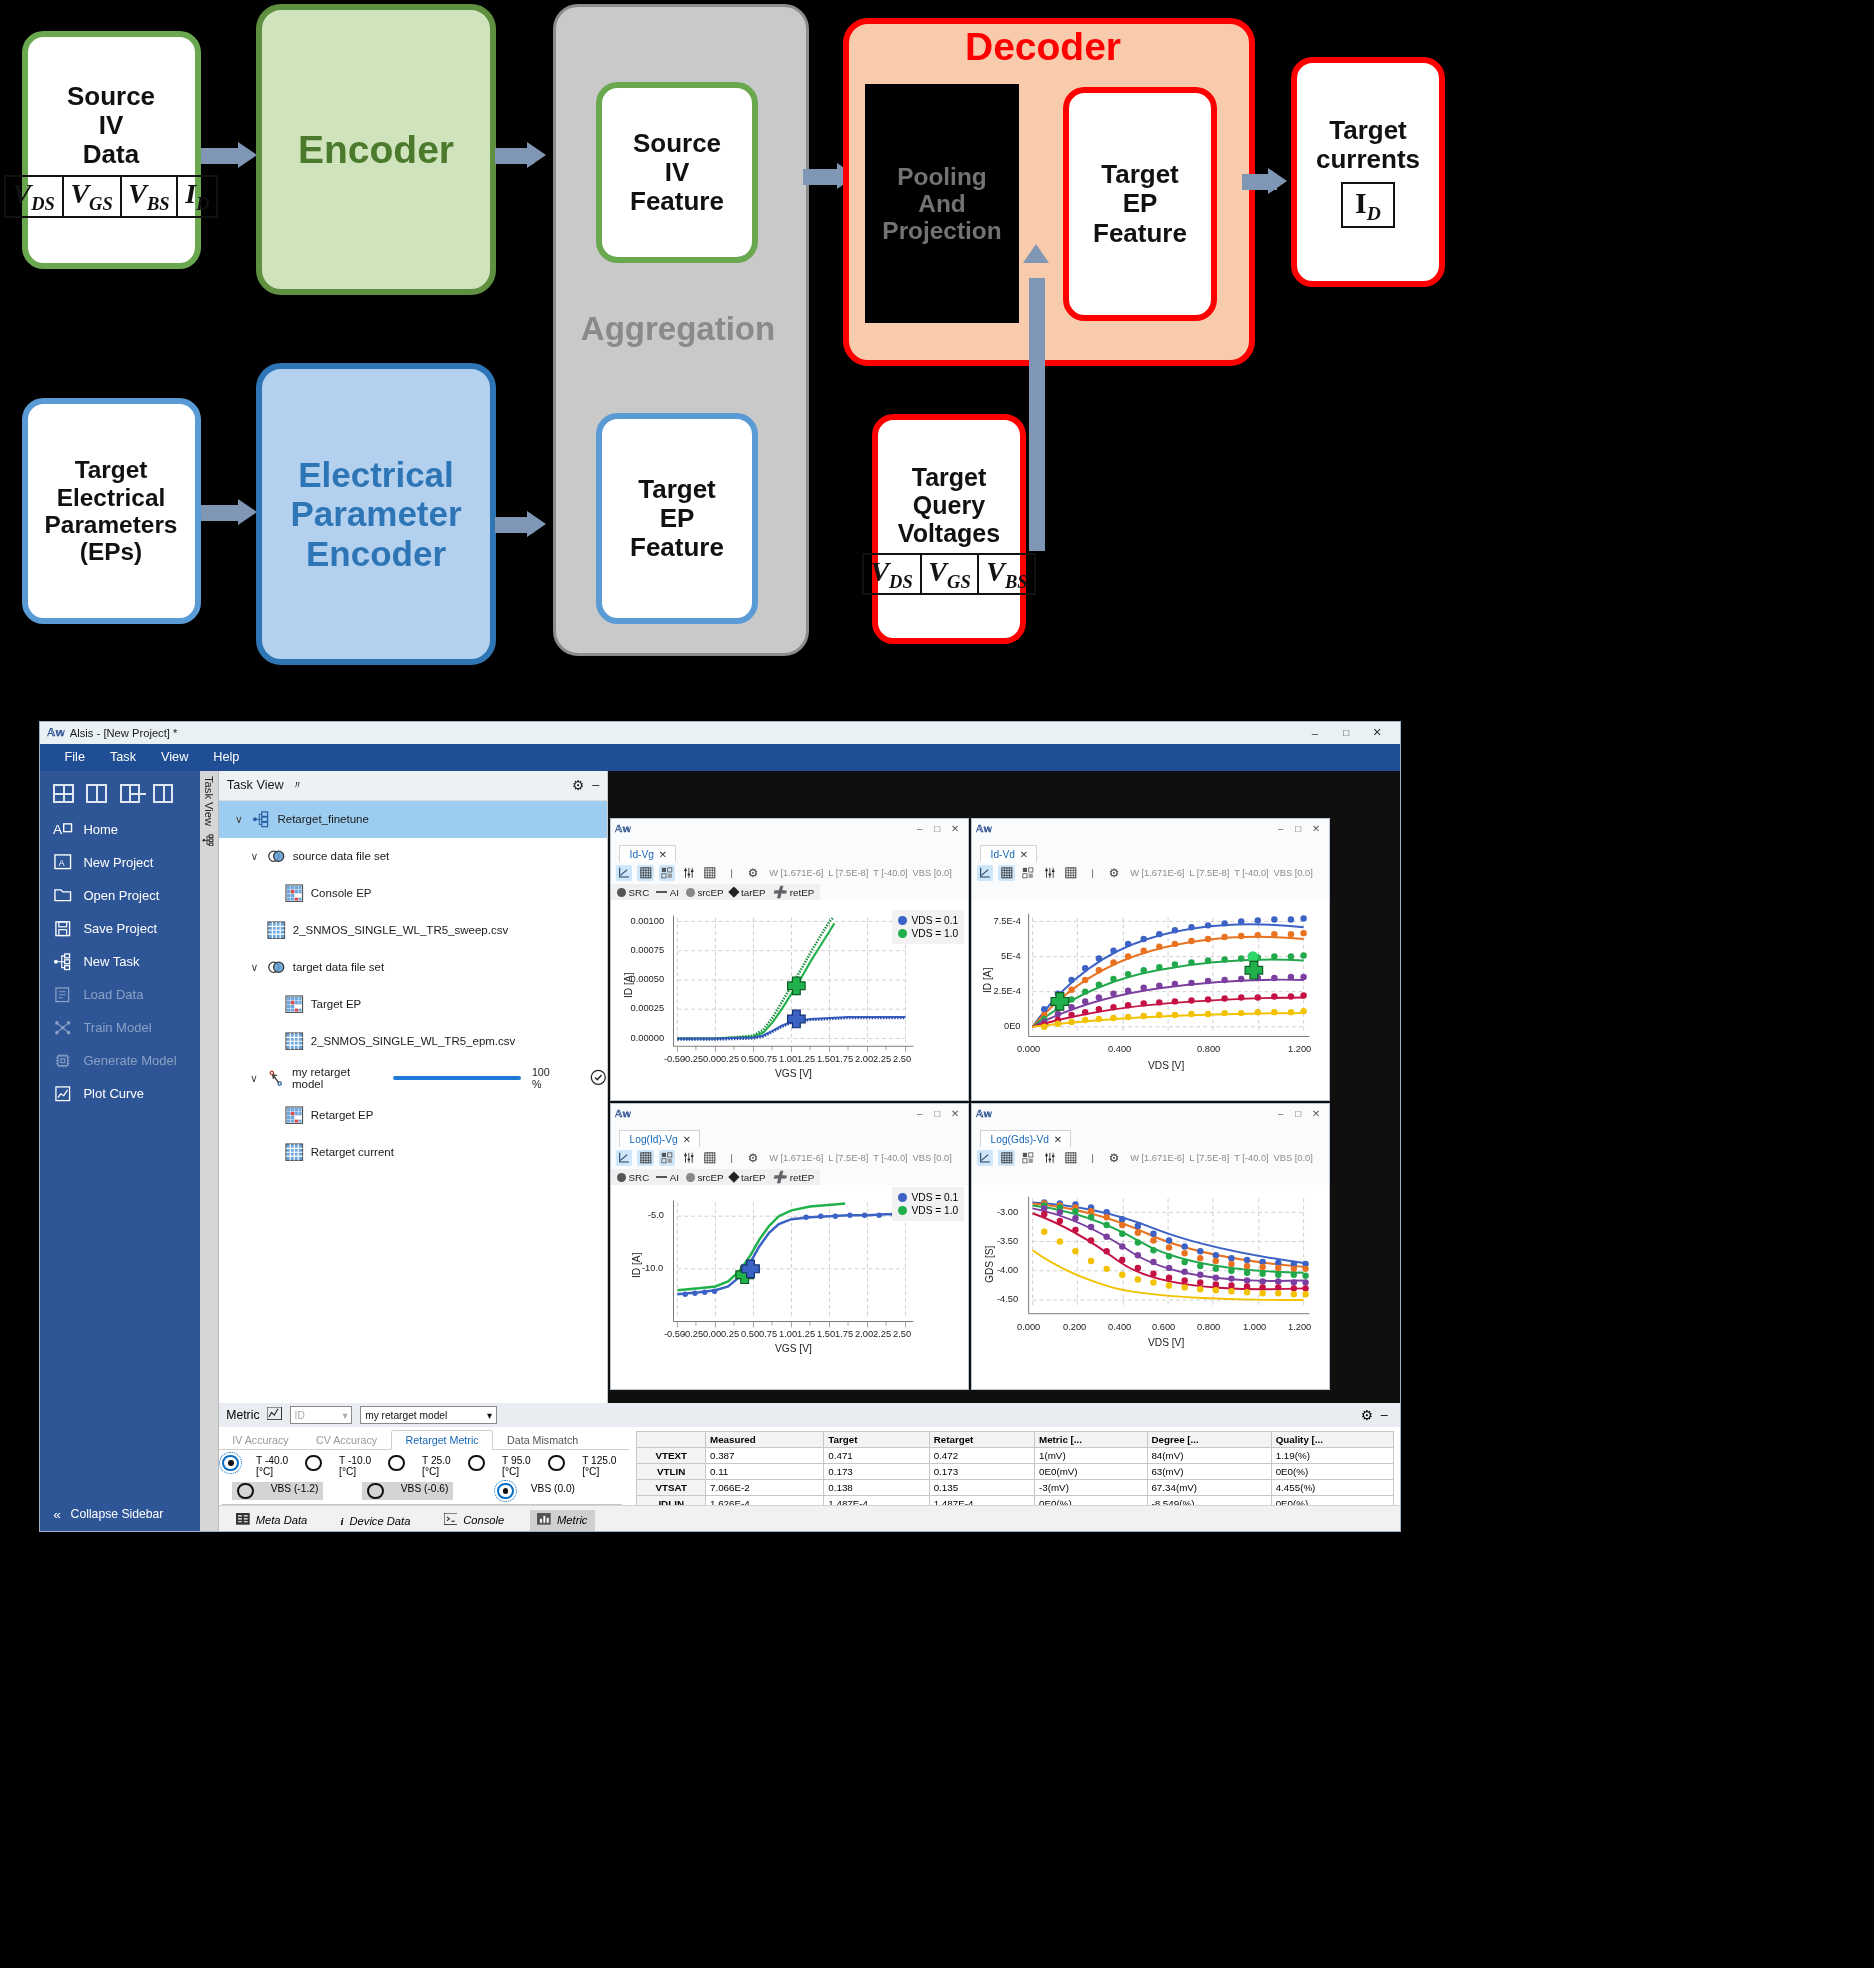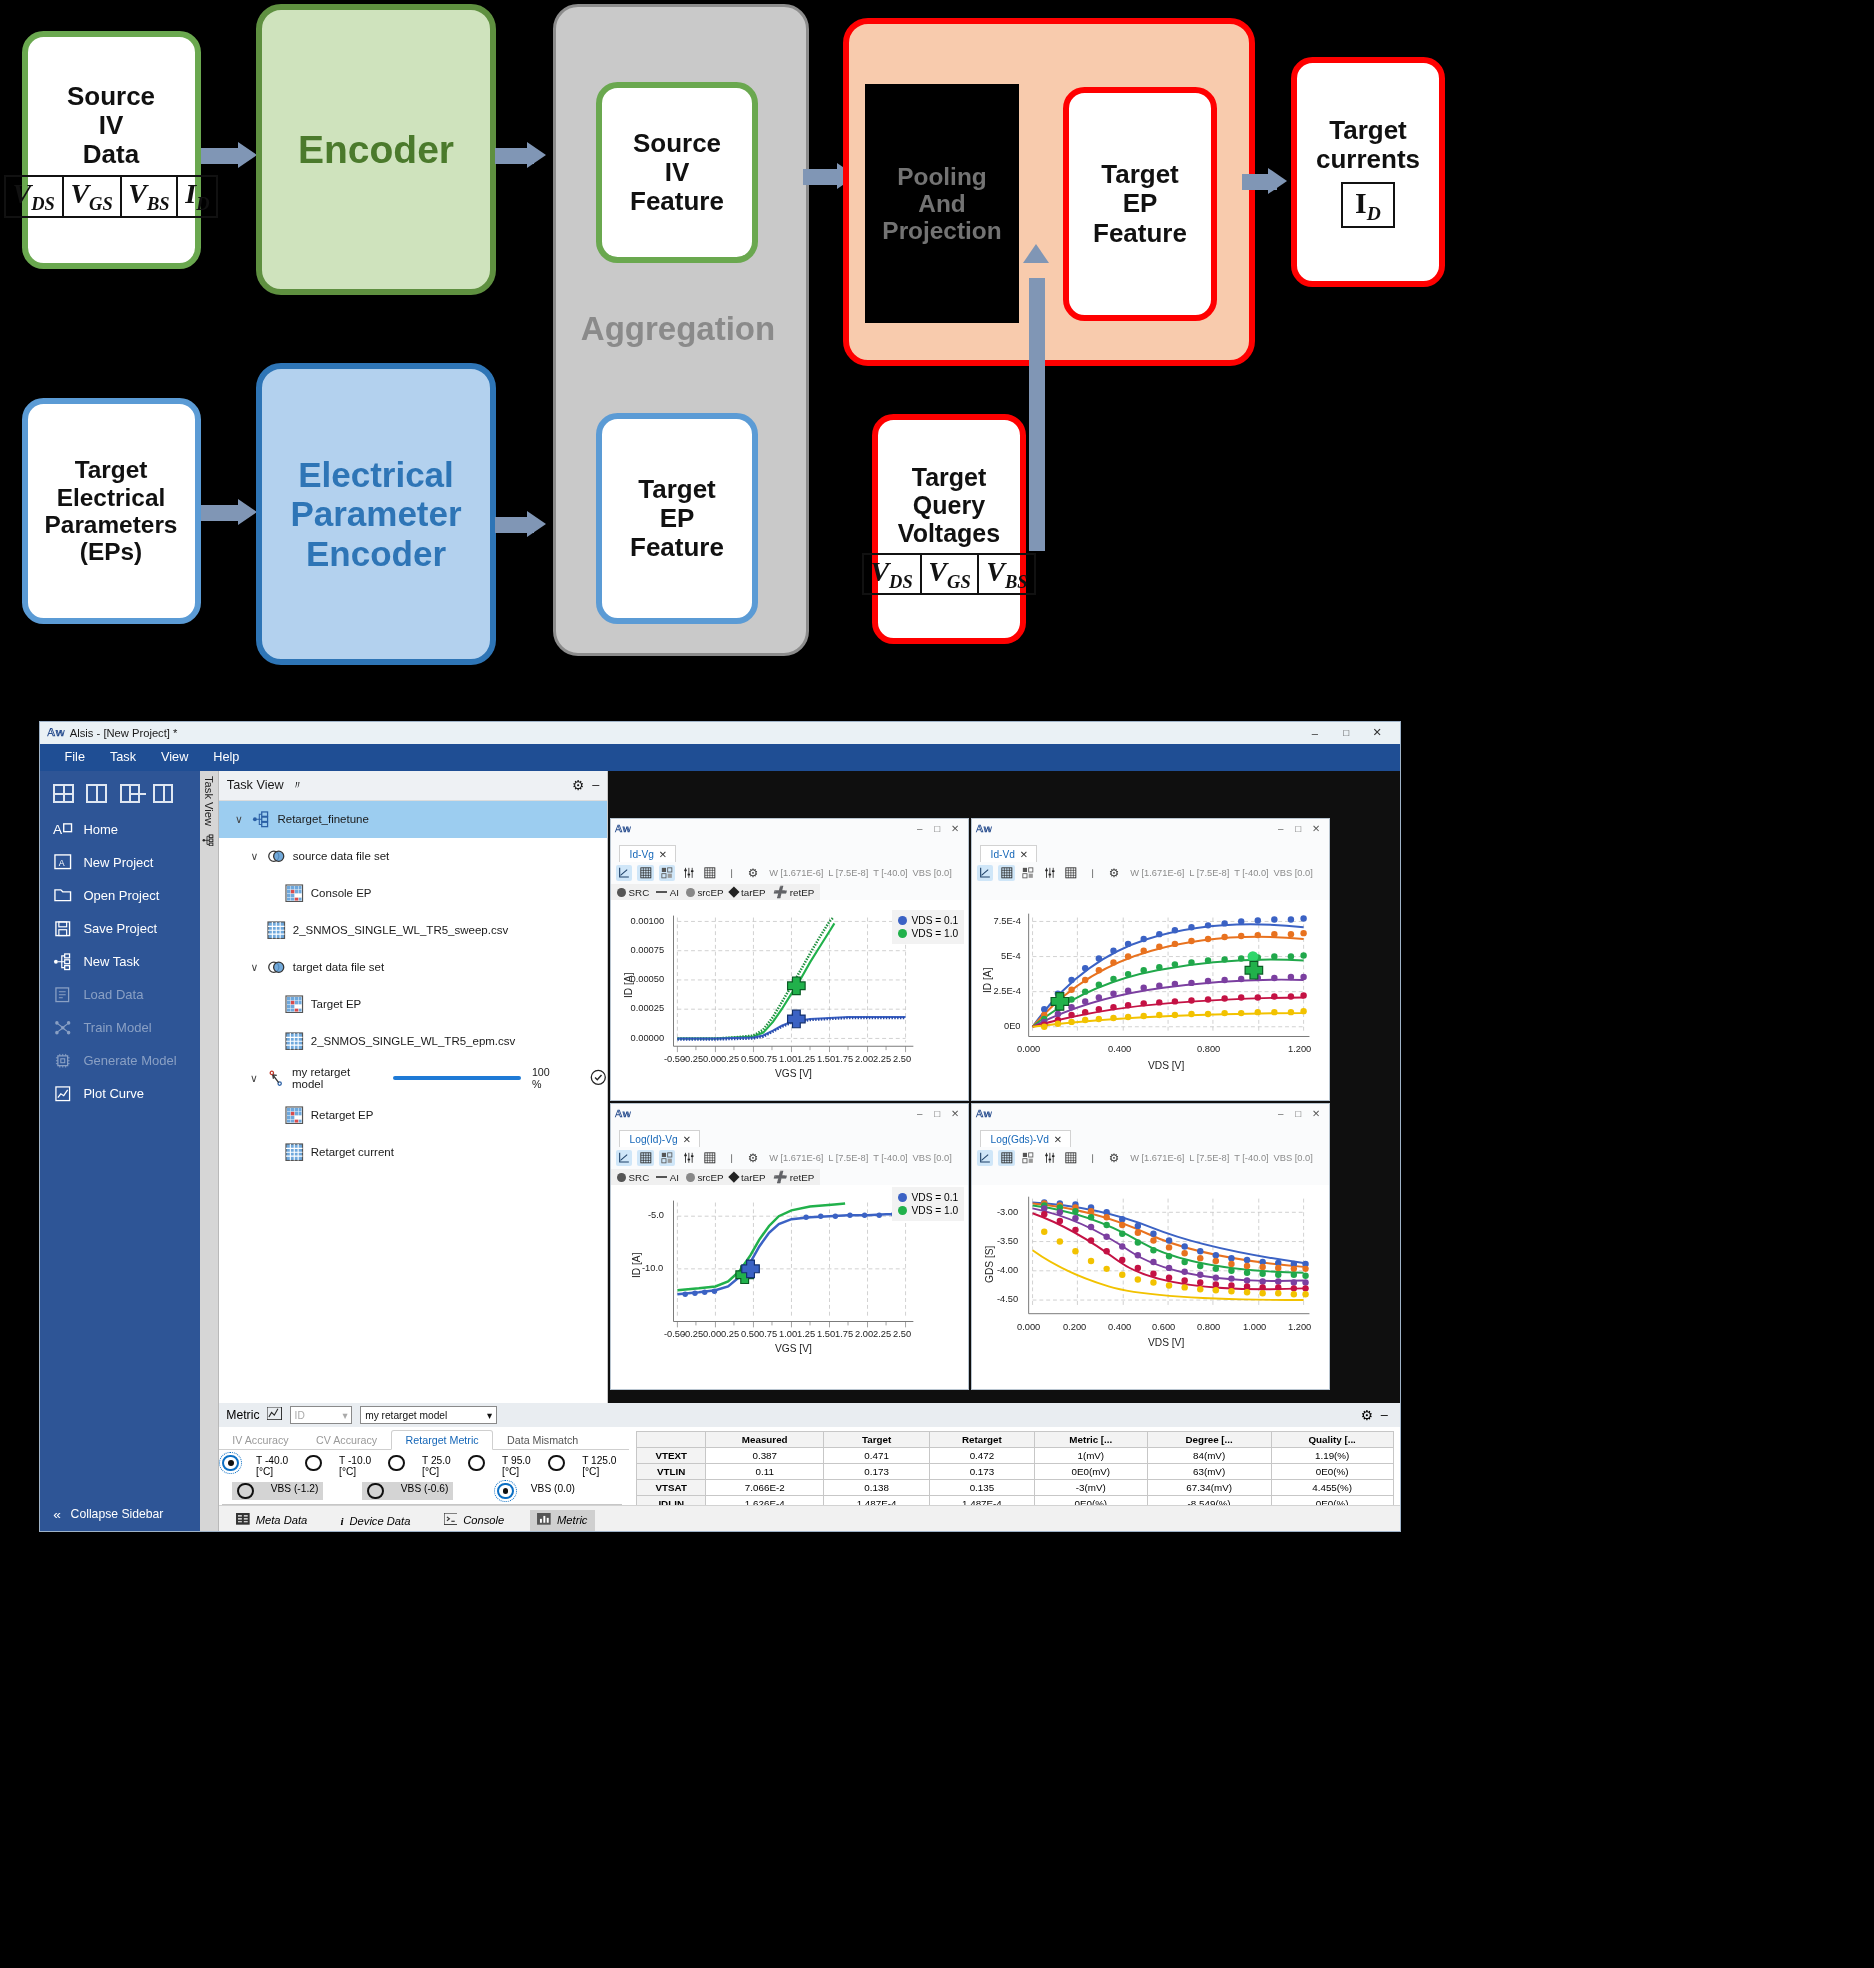--- a/index.html
+++ b/index.html
@@ -85,21 +85,21 @@
   #mtabs{height:21.5px;display:flex;align-items:flex-end;border-bottom:1px solid #cfcfcf;}
   .mtab{padding:2.9px 13.7px;font-size:10.7px;color:#9a9a9a;}
   .mtab.act{color:#1667b8;background:#fff;border:1px solid #cfcfcf;border-bottom:1px solid #fff;
             margin-bottom:-1px;border-radius:2.9px 2.9px 0 0;}
   .radio{width:12.7px;height:12.7px;border:2px solid #111;border-radius:50%;display:inline-flex;
          align-items:center;justify-content:center;flex:none;}
   .radio.on{border-color:#0b6fc4;}
   .radio.on b{width:5.9px;height:5.9px;background:#111;border-radius:50%;display:block;}
   .rwrap{display:flex;align-items:flex-start;gap:17px;font-size:10.2px;}
   .mt{border-collapse:collapse;font-size:9.8px;}
-  .mt td,.mt th{border:1px solid #c7c7c7;padding:2px 3.9px;text-align:center;}
+  .mt td,.mt th{border:1px solid #c7c7c7;padding:2px 3.9px;text-align:left;}
 
   #statusbar{position:absolute;left:179px;bottom:0;width:1181px;height:25px;background:#f1f1f1;
              border-top:1px solid #d2d2d2;display:flex;align-items:flex-end;gap:17.6px;padding-left:9.8px;font-size:11.2px;font-style:italic;}
   .sbtab{display:flex;align-items:center;gap:5.9px;padding:3.9px 7.8px;}
   .sbtab.act{background:#cfcfcf;}
 </style>
 </head>
 <body>
 
 <div id="diagram">
@@ -129,20 +129,21 @@
     <div>Source<br>IV<br>Feature</div>
   </div>
   <div class="dbox wbox blu" style="left:596px;top:413px;width:162px;height:211px;font-size:26px;color:#111;">
     <div>Target<br>EP<br>Feature</div>
   </div>
 
   <div class="arrow" style="left:803px;top:169px;width:43px;height:15.6px;"></div>
   <div class="arrowhead" style="left:837px;top:163px;border-top:13.7px solid transparent;border-bottom:13.7px solid transparent;border-left:19.5px solid #8096b5;"></div>
 
   <div style="position:absolute;left:843px;top:17.6px;width:400px;height:336px;background:#f8cbad;border:6.8px solid #ff0000;border-radius:25px;"></div>
+  <div style="position:absolute;left:843px;top:25px;width:400px;text-align:center;font-size:39px;font-weight:bold;color:#ff0000;">Decoder</div>
 
   <div class="dbox" style="left:865px;top:84px;width:154px;height:239px;background:#000;color:#737373;font-size:24.4px;">
     <div>Pooling<br>And<br>Projection</div>
   </div>
 
   <div class="dbox wbox red" style="left:1063px;top:87px;width:154px;height:234px;font-size:26px;color:#111;">
     <div>Target<br>EP<br>Feature</div>
   </div>
 
   <div class="arrow" style="left:1242px;top:174px;width:35px;height:15.6px;"></div>

